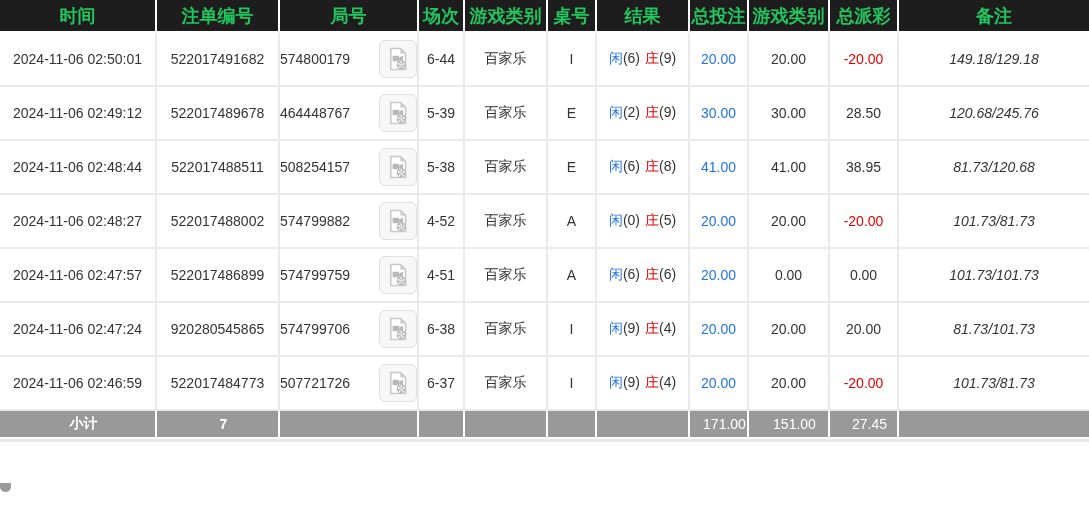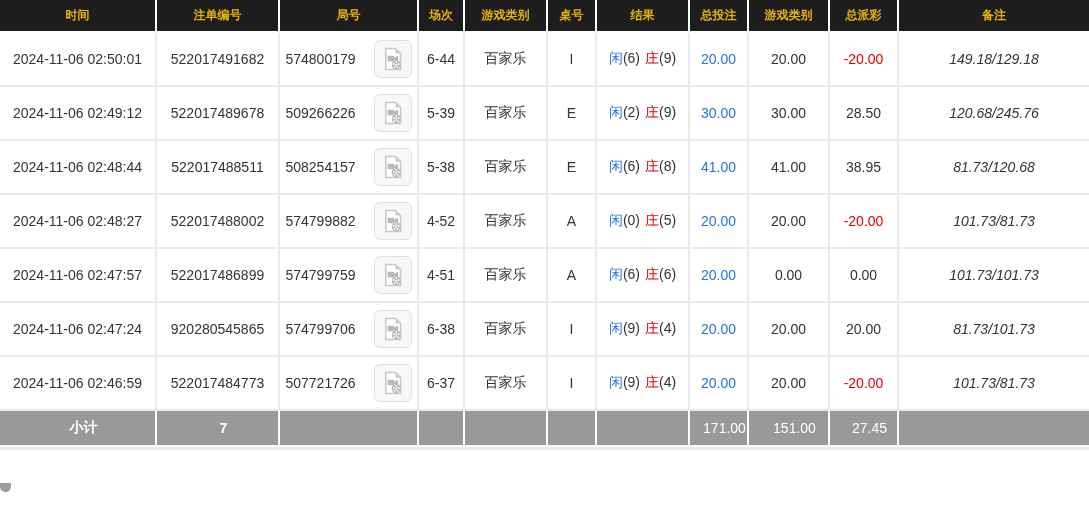--- a/index.html
+++ b/index.html
@@ -4,34 +4,34 @@
 <style>
   :root{
     --blue:#2373e8; --red:#e60000; --header-bg:#1d1d1d; --footer-bg:#999999;
     --sep:#eaeaea; --text:#333333;
   }
   *{margin:0;padding:0;box-sizing:border-box;}
   html,body{width:1089px;height:526px;overflow:hidden;background:#ffffff;
     font-family:"Liberation Sans","DejaVu Sans",sans-serif;}
   table{width:1089px;table-layout:fixed;border-collapse:separate;border-spacing:0;}
   th,td{box-sizing:border-box;text-align:center;vertical-align:middle;overflow:hidden;white-space:nowrap;}
-  thead th{background:var(--header-bg);color:#eab308;font-size:12px;font-weight:bold;
+  thead th{background:var(--header-bg);color:#22c55e;font-size:18px;font-weight:bold;
     height:33px;border-right:2px solid #fdfdfd;border-bottom:2px solid #fdfdfd;}
   thead th:last-child{border-right:none;}
   tbody td{background:#fff;color:var(--text);font-size:14px;height:54px;
     border-right:2px solid var(--sep);border-bottom:2px solid var(--sep);}
   tbody td:last-child{border-right:none;font-style:italic;}
-  tfoot td{background:var(--footer-bg);color:#fff;font-size:14px;height:36px;
+  tfoot td{background:var(--footer-bg);color:#fff;font-size:14px;height:28px;
     border-right:2px solid #fdfdfd;border-bottom:2px solid #fdfdfd;padding-left:12px;}
   tfoot td:last-child{border-right:none;}
   tfoot .foot-label{font-weight:bold;}
   tfoot .foot-count{font-weight:bold;}
   .blue{color:var(--blue);}
   .red{color:var(--red);}
-  .round-cell-inner{display:flex;align-items:center;justify-content:center;gap:18px;}
+  .round-cell-inner{display:flex;align-items:center;justify-content:space-between;gap:18px;}
   .video-btn{width:38px;height:38px;background:#f7f7f7;border:1px solid #e0e0e0;
     border-radius:6px;display:inline-flex;align-items:center;justify-content:center;
     cursor:pointer;padding:0;flex:0 0 auto;}
   .video-btn svg{display:block;}
   .result-gap{display:inline-block;width:5px;}
   .bottom-strip{width:1089px;height:3px;background:#e8e8e8;}
   .corner-notch{position:absolute;left:0;top:483px;width:11px;height:9px;
     background:#9b9b9b;border-radius:0 0 7px 7px;}
   .page{position:relative;}
 </style>
@@ -103,21 +103,21 @@
     <td><span class="blue">20.00</span></td>
     <td><span>20.00</span></td>
     <td><span class="payout-value red">-20.00</span></td>
     <td><span>149.18/129.18</span></td>
   </tr>
         <tr class="data-row">
     <td><span>2024-11-06 02:49:12</span></td>
     <td><span>522017489678</span></td>
     <td>
       <span class="round-cell-inner">
-        <span>509266226</span>
+        <span>464448767</span>
         <button class="video-btn">
           <span>
             <svg width="26" height="26" viewBox="0 0 36 36" aria-hidden="true">
               <path d="M8 3.5 h13.5 l7 7 V32.5 H8 z" fill="#ffffff" stroke="#c9c9c9" stroke-width="2.2"></path>
               <path d="M21.5 3.5 l7 7 h-7 z" fill="#c9c9c9"></path>
               <rect x="10.5" y="13.5" width="9" height="7.5" rx="1.2" fill="#b8b8b8"></rect>
               <path d="M19.5 16 l5.5 -2.5 v8 l-5.5 -2.5 z" fill="#b8b8b8"></path>
               <circle cx="22.5" cy="26" r="6.3" fill="#b8b8b8"></circle>
               <circle cx="22.5" cy="26" r="1.4" fill="#ffffff"></circle>
               <circle cx="22.5" cy="22.4" r="1.3" fill="#ffffff"></circle>

